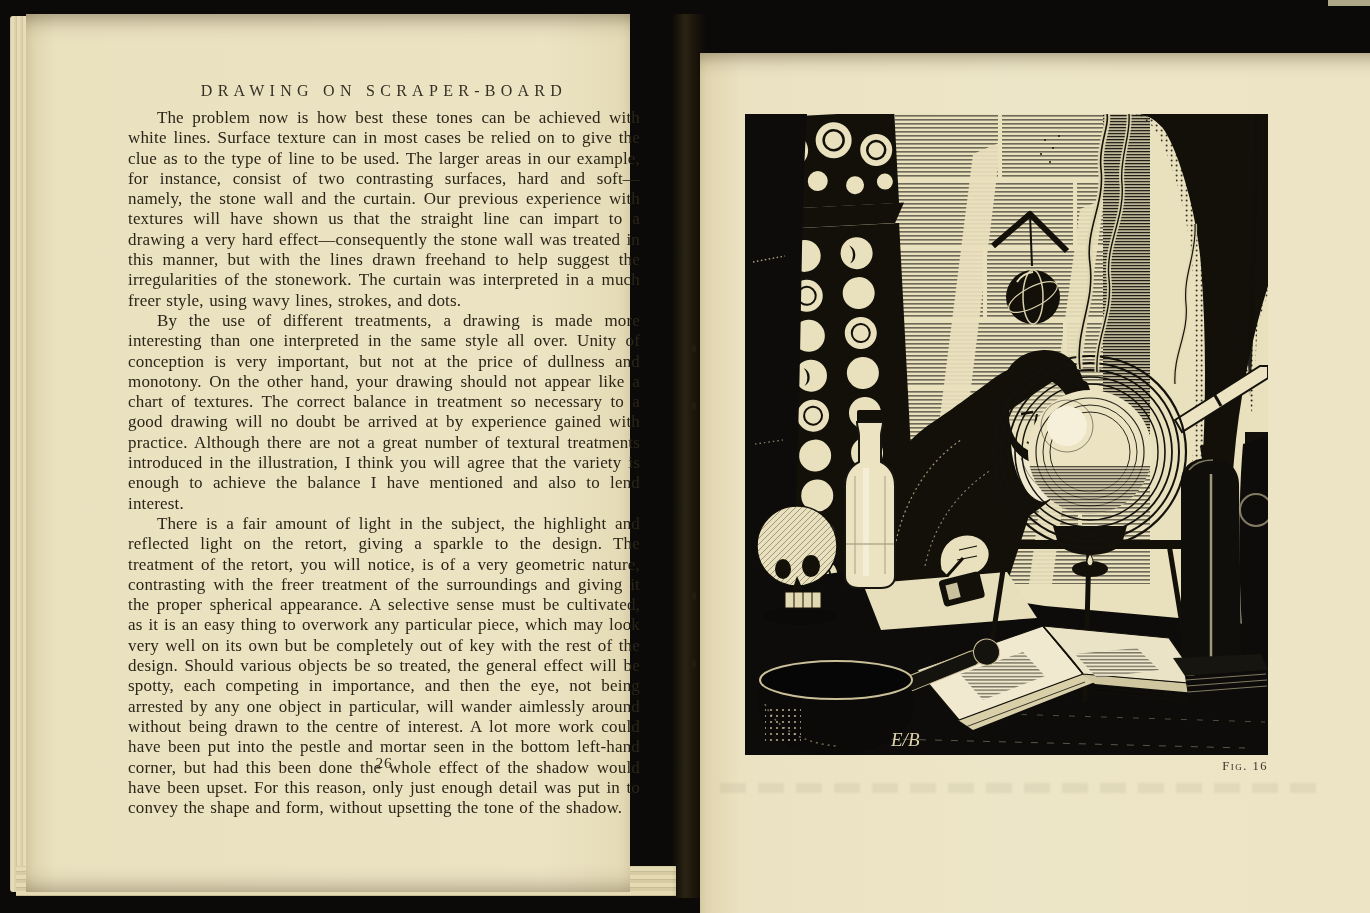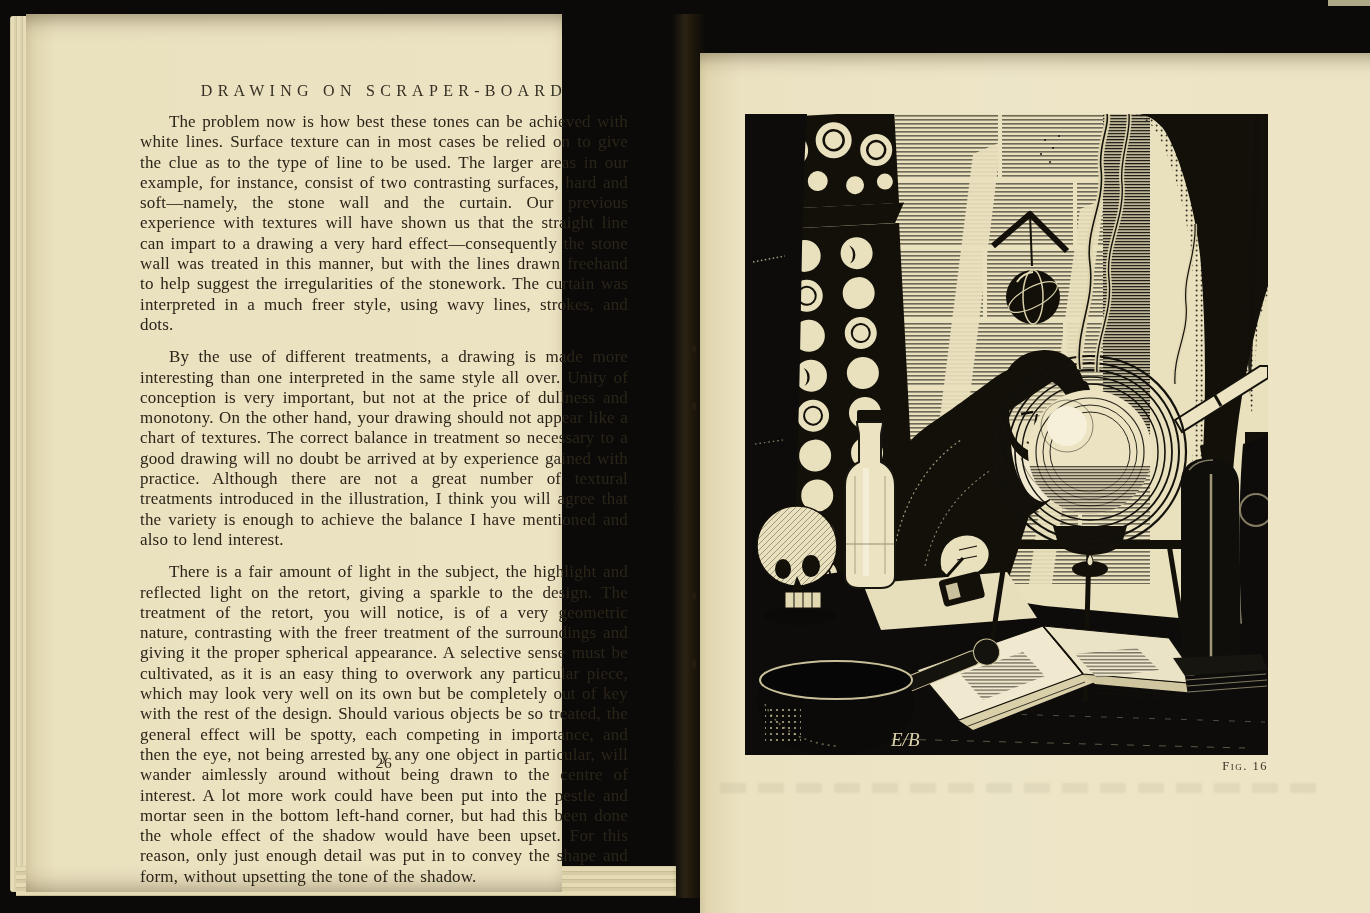--- a/index.html
+++ b/index.html
@@ -5,36 +5,36 @@
   html,body{margin:0;padding:0;background:#090807;}
   .photo{position:relative;width:1370px;height:913px;background:#0b0a08;overflow:hidden;
          font-family:"Liberation Serif","DejaVu Serif",serif;}
   
   .edge-left{position:absolute;left:10px;top:16px;width:20px;height:876px;
      background:repeating-linear-gradient(90deg,#cfc49e 0 1px,#e6dcb8 1px 4px,#dbd1ab 4px 6px);
      border-radius:3px 0 0 3px;}
   .edge-bottom{position:absolute;left:16px;top:866px;width:660px;height:30px;
      background:repeating-linear-gradient(0deg,#c9bd95 0 1px,#e4dab4 1px 5px,#d6cba3 5px 8px);}
   .page{position:absolute;}
-  .page-left{left:26px;top:14px;width:536px;height:878px;
+  .page-left{left:26px;top:14px;width:604px;height:878px;
      background:linear-gradient(90deg,#ddd2aa 0,#eae1bf 30px,#ece3c3 520px,#e2d8b2 620px,#d8cda4 652px);
      box-shadow:inset 0 18px 22px -16px rgba(60,45,20,.55), inset 0 -18px 22px -16px rgba(60,45,20,.45);}
   .page-right{left:700px;top:14px;width:686px;height:883px;
      background:linear-gradient(90deg,#ded3ab 0,#ebe2c2 40px,#ede5c7 300px,#ece4c4 670px);
      box-shadow:inset 0 16px 20px -14px rgba(60,45,20,.5), inset 0 -14px 18px -14px rgba(60,45,20,.35);margin-top:39px;}
   .gutter{position:absolute;left:672px;top:14px;width:34px;height:884px;
      background:linear-gradient(90deg,rgba(0,0,0,0) 0,rgba(95,78,40,.38) 40%,rgba(45,34,14,.6) 58%,rgba(0,0,0,0) 100%);}
   .stitch{position:absolute;width:4px;height:8px;background:#241c0e;border-radius:2px;left:692px;}
   .sliver-top-right{position:absolute;right:0;top:0;width:42px;height:6px;background:#cdc49f;opacity:.85;}
   
   .textblock{position:absolute;left:102px;top:68px;width:512px;color:#2b2519;}
   h1.head{margin:0 0 8px 0;text-align:center;font-size:16px;font-weight:500;
      letter-spacing:.33em;color:#36302三;} 
   h1.head{color:#363024;}
-  .textblock p{margin:12px;font-size:17px;line-height:20.3px;text-align:justify;
+  .textblock p{margin:0;font-size:17px;line-height:20.3px;text-align:justify;
      text-indent:1.7em;letter-spacing:.01em;word-spacing:.06em;}
   .pageno{position:absolute;left:102px;top:740px;width:512px;text-align:center;
      font-size:15.5px;color:#332c1f;letter-spacing:.05em;}
   
   .figure{position:absolute;left:45px;top:61px;width:523px;height:641px;}
   .caption{position:absolute;left:45px;top:706px;width:523px;text-align:right;
      font-size:12.5px;color:#3b332a;letter-spacing:.12em;}
   .caption .fc{font-variant:small-caps;}
   .ghost-line{position:absolute;left:20px;top:730px;width:600px;height:10px;
      background:repeating-linear-gradient(90deg,rgba(120,110,80,.18) 0 26px,rgba(0,0,0,0) 26px 38px);

